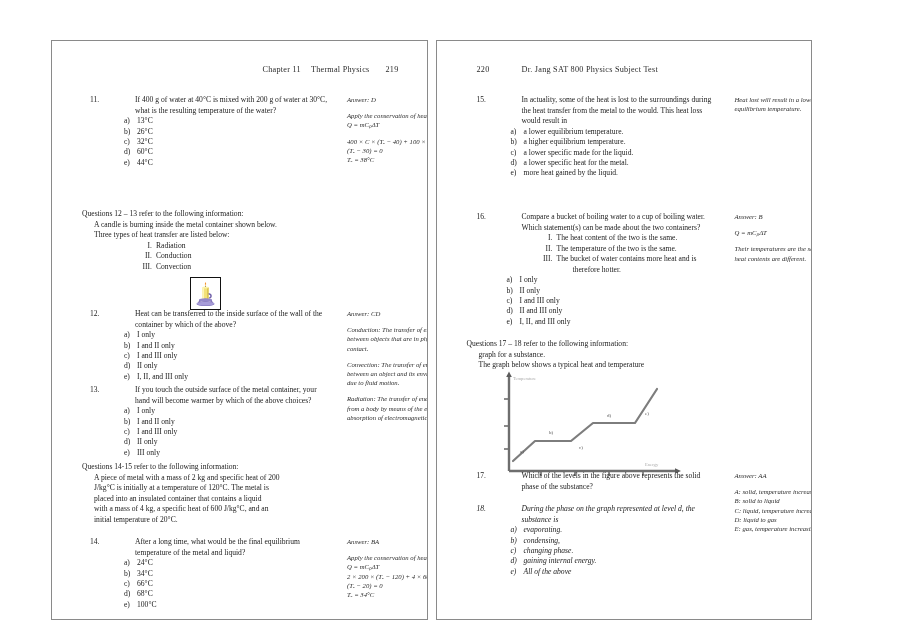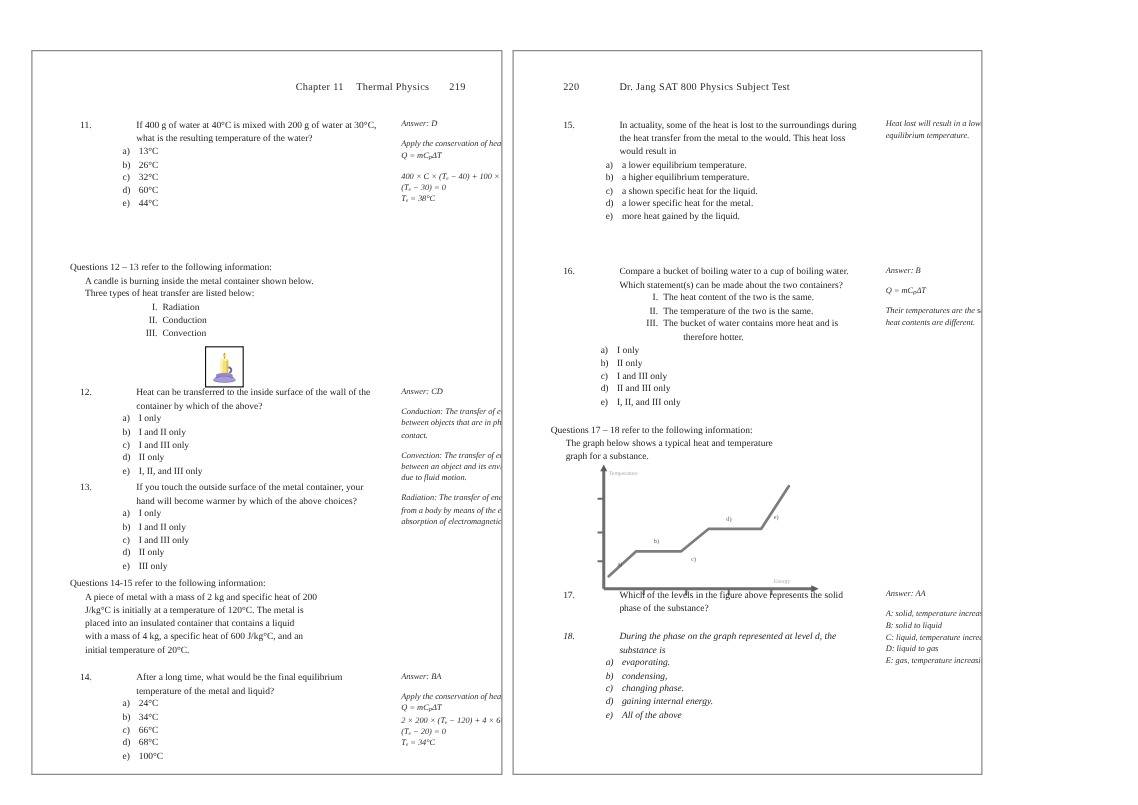--- a/index.html
+++ b/index.html
@@ -8,20 +8,21 @@
     background:#ffffff;
     font-family:"Liberation Serif", serif;
     color:#1b1b1b;
     overflow:hidden;
   }
   .spread{
     position:relative;width:808px;height:644px;
     display:flex;gap:8px;
     padding:40px 22px 0 25px;
     box-sizing:border-box;
+    margin-left:26px;
   }
   .page{
     position:relative;
     width:427px;height:580px;
     border:1px solid #8a8a8a;
     background:#fff;
     box-sizing:border-box;
     overflow:hidden;
   }
   .page-inner{position:relative;width:100%;height:100%;}
@@ -318,21 +319,21 @@
           <li>
                 <span class="lbl">a)</span>
                 <span class="val">a lower equilibrium temperature.</span>
               </li>
           <li>
                 <span class="lbl">b)</span>
                 <span class="val">a higher equilibrium temperature.</span>
               </li>
           <li>
                 <span class="lbl">c)</span>
-                <span class="val">a shown specific heat for the liquid.</span>
+                <span class="val">a lower specific made for the liquid.</span>
               </li>
           <li>
                 <span class="lbl">d)</span>
                 <span class="val">a lower specific heat for the metal.</span>
               </li>
           <li>
                 <span class="lbl">e)</span>
                 <span class="val">more heat gained by the liquid.</span>
               </li>
         </ul>
@@ -379,22 +380,22 @@
 
       <div class="qblock qside ans" style="left:298px;top:125px;">
         <div class="p">Answer: B</div>
         <div class="p math">Q = mCₚΔT</div>
         <div class="p">Their temperatures are the same but their heat contents are different.</div>
       </div>
 
       <div class="qblock" style="left:30px;top:252px;width:265px;">
         <div class="stem">
           <div class="lead">Questions 17 – 18 refer to the following information:</div>
+          <div class="indented">graph for a substance.</div>
           <div class="indented">The graph below shows a typical heat and temperature</div>
-          <div class="indented">graph for a substance.</div>
         </div>
       </div>
 
       <div class="graph" style="left:58px;top:284px;">
         <svg width="200" height="112" viewBox="0 0 200 112">
 
           <line x1="14" y1="4" x2="14" y2="100" stroke="#6e6e6e" stroke-width="2.4"></line>
           <polygon points="14,0.5 11.2,6 16.8,6" fill="#5c5c5c"></polygon>
           <line x1="14" y1="100" x2="182" y2="100" stroke="#6e6e6e" stroke-width="2.4"></line>
           <polygon points="186,100 180,97.2 180,102.8" fill="#5c5c5c"></polygon>

